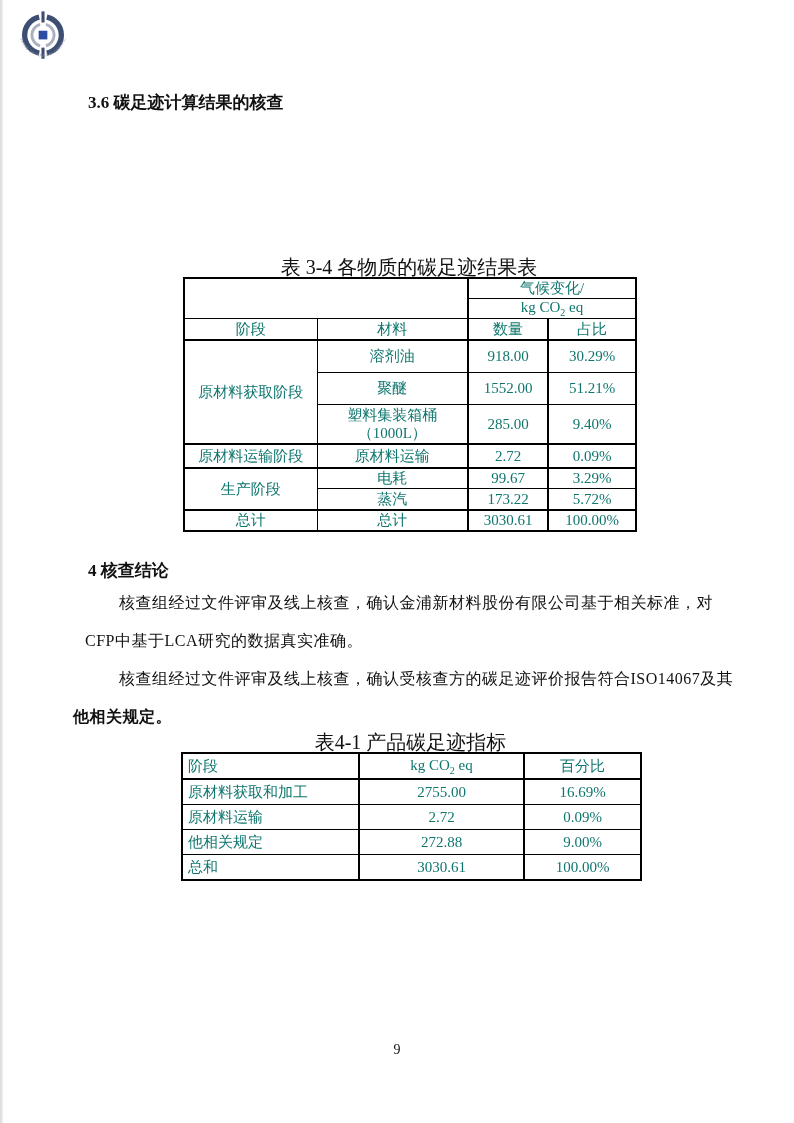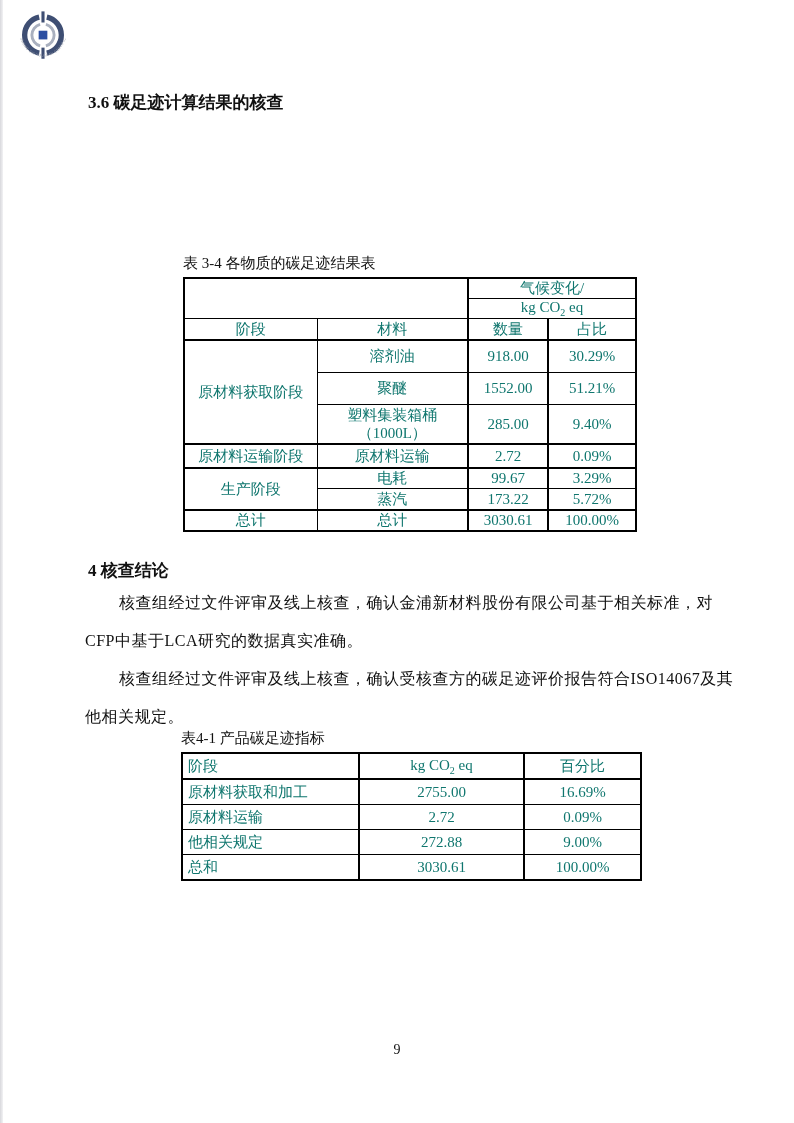--- a/index.html
+++ b/index.html
@@ -6,21 +6,21 @@
   .page{
     position:relative; width:794px; height:1123px; margin:0 auto;
     background:#ffffff; overflow:hidden; color:#111;
     font-family:"Liberation Serif","DejaVu Serif",serif;
   }
   .scan-edge{position:absolute;left:0;top:0;width:3px;height:100%;
     background:linear-gradient(90deg,#d8d8dc,#f2f2f4);}
   .abs{position:absolute;}
   .h1{font-size:17px;font-weight:bold;white-space:nowrap;}
   .bodyline{font-size:16px;white-space:nowrap;letter-spacing:0.5px;}
-  .caption{font-size:15px;white-space:nowrap;}
+  .caption{font-size:20px;text-align:center;white-space:nowrap;}
   .t{border-collapse:collapse;table-layout:fixed;font-size:15px;text-align:center;color:#0f766e;}
   .t td{border:1px solid #000;padding:0 2px;overflow:hidden;}
   .t34{border:2px solid #000;width:452px;}
   .t41{border:2px solid #000;width:459px;}
   .bl2{border-left-width:2px !important;}
   .bt2{border-top-width:2px !important;}
   .bb2{border-bottom-width:2px !important;}
   .ta-l{text-align:left;padding-left:5px !important;}
   sub{font-size:10px;}
   .rA td{height:14px;} .rB td{height:18px;} .rC td{height:20px;}
@@ -118,21 +118,21 @@
       <td class="bt2 bl2">3030.61</td>
       <td class="bt2 bl2">100.00%</td>
     </tr>
   </tbody>
     </table>
 
   <div class="abs h1" style="left:88px;top:559px;">4 核查结论</div>
   <div class="abs bodyline" style="left:119px;top:593px;">核查组经过文件评审及线上核查，确认金浦新材料股份有限公司基于相关标准，对</div>
   <div class="abs bodyline" style="left:85px;top:631px;">CFP中基于LCA研究的数据真实准确。</div>
   <div class="abs bodyline" style="left:119px;top:669px;">核查组经过文件评审及线上核查，确认受核查方的碳足迹评价报告符合ISO14067及其</div>
-  <div class="abs bodyline" style="left:85px;top:707px;">他相关规定。</div>
+  <div class="abs bodyline" style="left:73px;top:707px;font-weight:bold;">他相关规定。</div>
 
   <div class="abs caption" style="left:181px;top:729px;width:459px;">表4-1 产品碳足迹指标</div>
   <table class="t t41 abs" style="left:181px;top:752px;">
     <colgroup>
         <col style="width:177px">
         <col style="width:165px">
         <col style="width:117px">
       </colgroup>
     <tbody>
         <tr>

